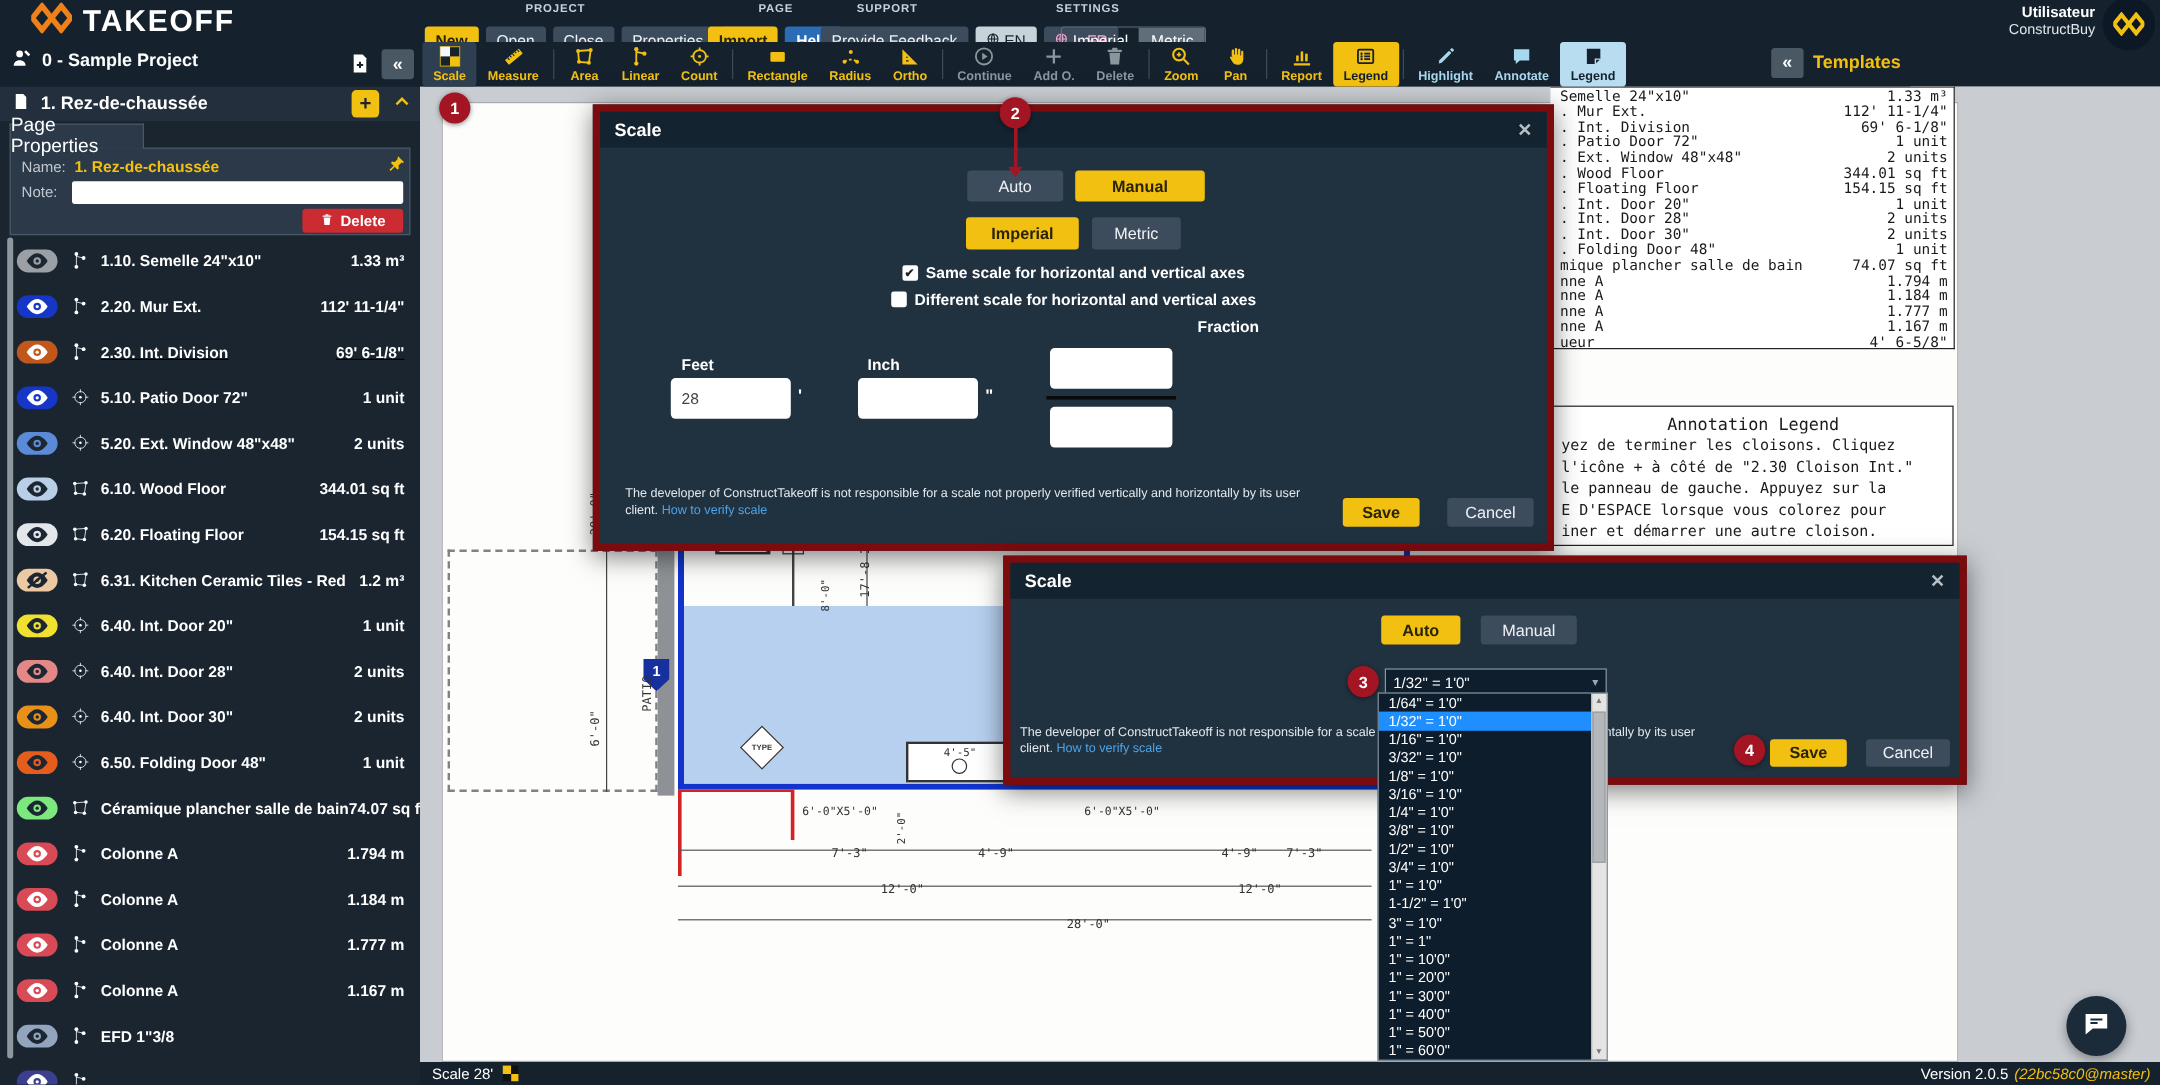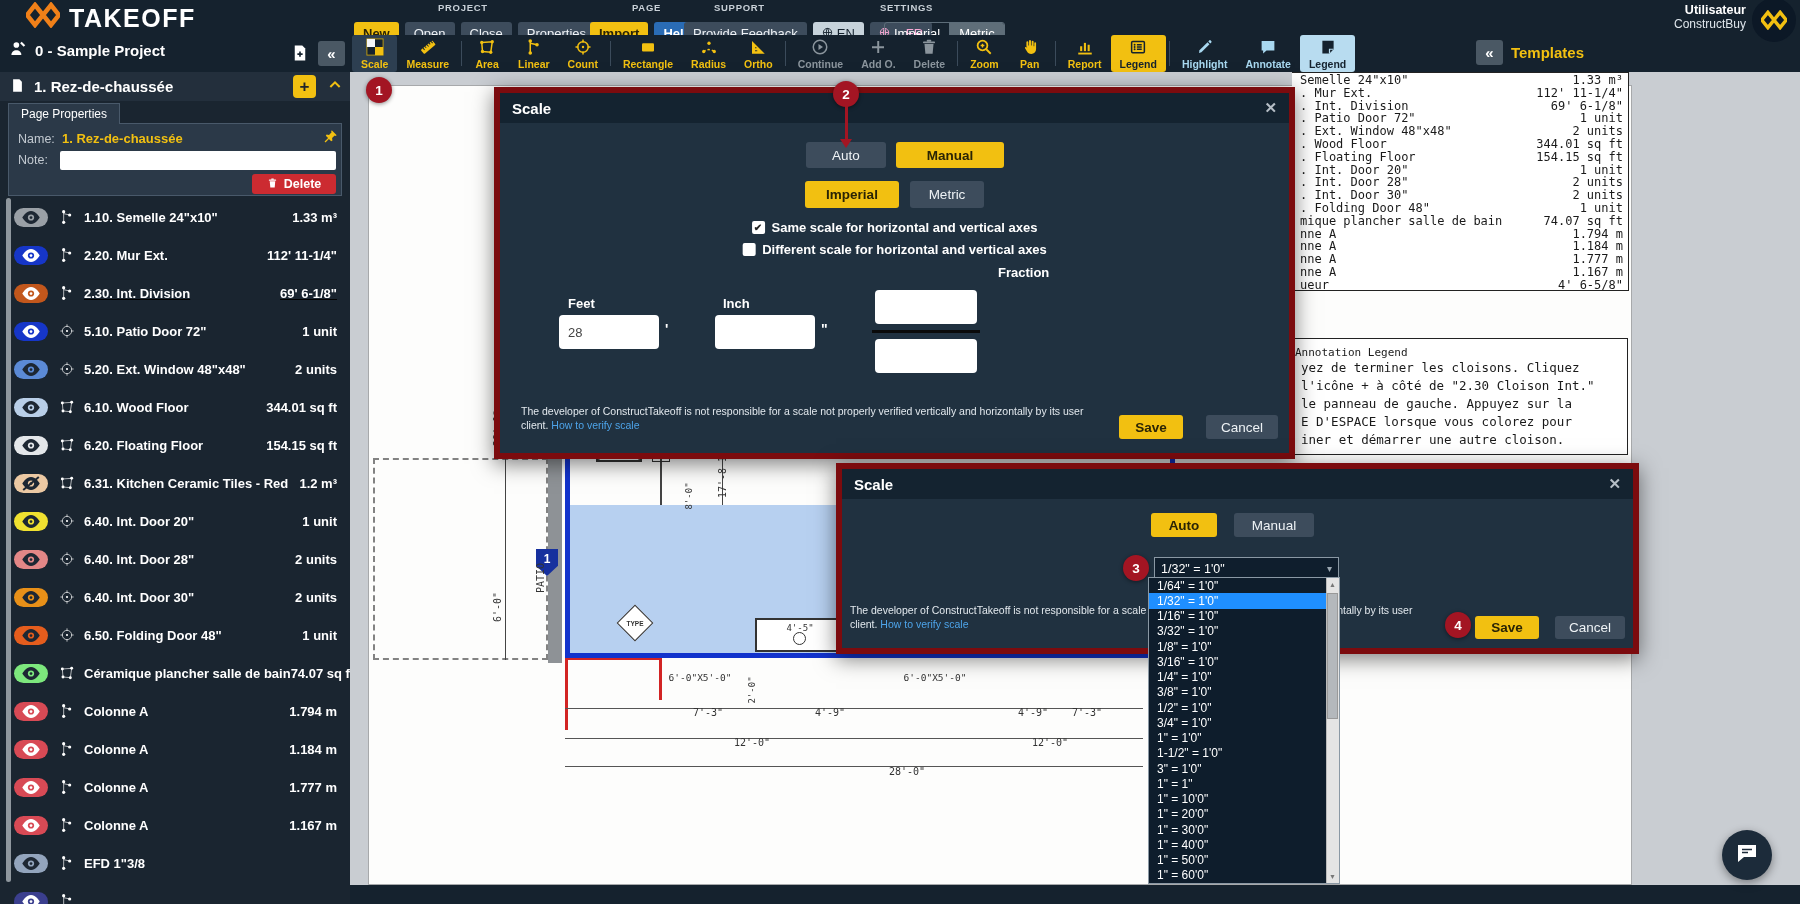--- a/index.html
+++ b/index.html
@@ -37,21 +37,21 @@
   .selected-blue{background:#b8dcf0;color:#15222e !important}
   .tdiv{width:1px;background:#3b4b5b;margin:6px 3px}
   .templates{position:absolute;right:8px;top:5px;display:flex;align-items:center;gap:8px}
   .templates .tlab{color:#f2c011;font-weight:700;font-size:15px}
   
   .sidebar{position:absolute;left:0;top:72px;width:350px;height:832px;background:#1a2530;z-index:5;overflow:hidden}
   .pagerow{position:absolute;left:0;top:0;width:350px;height:29px;background:#232f3c;display:flex;align-items:center;gap:9px;padding:0 10px;color:#fff;font-weight:700;font-size:15px}
   .plus-btn{position:absolute;right:34px;top:3px;width:23px;height:23px;background:#f2c011;color:#20242a;border-radius:4px;display:flex;align-items:center;justify-content:center;font-size:17px;font-weight:700;cursor:pointer}
   .chev-up{position:absolute;right:7px;top:5px;color:#f2c011;cursor:pointer}
   .proppanel{position:absolute;left:8px;top:51px;width:334px;height:73px;background:#2b3948;border:1px solid #49596a}
-  .proptab{position:absolute;left:8px;top:31px;width:112px;height:21px;background:#2b3948;border:1px solid #49596a;border-bottom:none;color:#fff;font-size:12px;display:flex;align-items:center;justify-content:center;z-index:2}
+  .proptab{position:absolute;left:8px;top:31px;width:112px;height:21px;background:#2b3948;border:1px solid #49596a;border-bottom:none;color:#fff;font-size:16px;display:flex;align-items:center;justify-content:center;z-index:2}
   .nmlabel{position:absolute;color:#c2c9d0;font-size:12.5px}
   .nmvalue{position:absolute;color:#f2c011;font-weight:700;font-size:13px}
   .pin{position:absolute;right:12px;top:57px;z-index:3}
   .noteinput{position:absolute;left:60px;top:79px;width:276px;height:19px;background:#fff;border:none;border-radius:2px;z-index:2;font-size:12px;padding:0 6px}
   .delbtn{position:absolute;right:14px;top:102px;width:84px;height:20px;background:#cc2b31;border-radius:3px;color:#fff;font-weight:700;font-size:12.5px;display:flex;align-items:center;justify-content:center;gap:6px;z-index:3;cursor:pointer}
   #item-list{position:absolute;left:0;top:126px;width:350px;height:706px;overflow:hidden}
   .irow{position:absolute;left:0;width:350px;height:38px;display:flex;align-items:center;cursor:pointer}
   .pill{width:34px;height:19px;border-radius:10px;margin-left:14px;display:flex;align-items:center;justify-content:center;flex:none}
   .pill svg{width:22px;height:15px}
   .itype{margin-left:11px;width:17px;display:flex;flex:none}
@@ -60,21 +60,21 @@
   .ival{margin-left:auto;margin-right:13px;color:#fff;font-size:13px;font-weight:700;white-space:nowrap}
   .sscroll{position:absolute;left:6px;top:126px;width:5px;height:684px;background:#8f979e;border-radius:3px}
   
   .canvas{position:absolute;left:350px;top:72px;width:1450px;height:813px;background:#c9cdd2;overflow:hidden;z-index:1}
   .sheet{position:absolute;left:18px;top:13px;width:1264px;height:800px;background:#fdfdfc;border:1px solid #a7a9ab}
   .pl{position:absolute;font-family:"DejaVu Sans Mono","Liberation Mono",monospace;color:#333;white-space:nowrap}
   .takeoffdoc{position:absolute;left:942px;top:0;width:337px;height:219px;background:#fff;border:1.5px solid #222;border-left:none;font-family:"DejaVu Sans Mono","Liberation Mono",monospace;font-size:12px;color:#1a1a1a;padding:1px 5px 0 8px;overflow:hidden}
   .docrow{display:flex;line-height:12.8px;white-space:pre}
   .docrow .dv{margin-left:auto}
   .legendbox{position:absolute;left:944px;top:266px;width:334px;height:117px;background:#fff;border:1.5px solid #222;font-family:"DejaVu Sans Mono","Liberation Mono",monospace;color:#1a1a1a;overflow:hidden}
-  .legendbox .lt{text-align:left;font-size:11px;margin-top:7px}
+  .legendbox .lt{text-align:center;font-size:14px;margin-top:7px}
   .legendbox .ll{font-size:12.5px;line-height:18px;padding-left:6px;white-space:pre}
   .garage{position:absolute;left:23px;top:386px;width:175px;height:202px;border:2px dashed #828282}
   .wallstrip{position:absolute;left:198px;top:321px;width:14px;height:270px;background:#8e9296}
   .bluerect{position:absolute;left:215px;top:326px;width:610px;height:260px;border:5px solid #1233cc}
   .bluefill{position:absolute;left:220px;top:433px;width:438px;height:148px;background:#b7d0f0}
   .chimney{position:absolute;left:246px;top:346px;width:46px;height:44px;border:2px solid #333}
   .chimney svg{width:100%;height:100%}
   .smbox{position:absolute;left:302px;top:376px;width:18px;height:14px;border:1.5px solid #333}
   .thinv{position:absolute;background:#444}
   .redline{position:absolute;background:#d22424}
@@ -950,14 +950,24 @@
   <div class="badge" style="left:1123px;top:555px">3</div>
   <div class="badge" style="left:1445px;top:612px">4</div>
 
   <div class="chat">
     <span><svg width="24" height="24" viewBox="0 0 24 24">
           <path d="M3 4h18v12H9l-6 5Z" fill="#fff"></path>
           <path d="M7 8.5h10M7 11.5h6" stroke="#1c2b3a" stroke-width="1.7"></path>
         </svg></span>
   </div>
 
+  <div class="statusbar">
+    <span style="margin-left:10px">Scale 28'</span>
+    <span class="checker">
+        <i></i>
+        <i></i>
+        <i></i>
+        <i></i>
+      </span>
+    <span class="ver"><span>Version 2.0.5</span><span class="build">(22bc58c0@master)</span></span>
+  </div>
 
 </div>
 
 </body></html>

